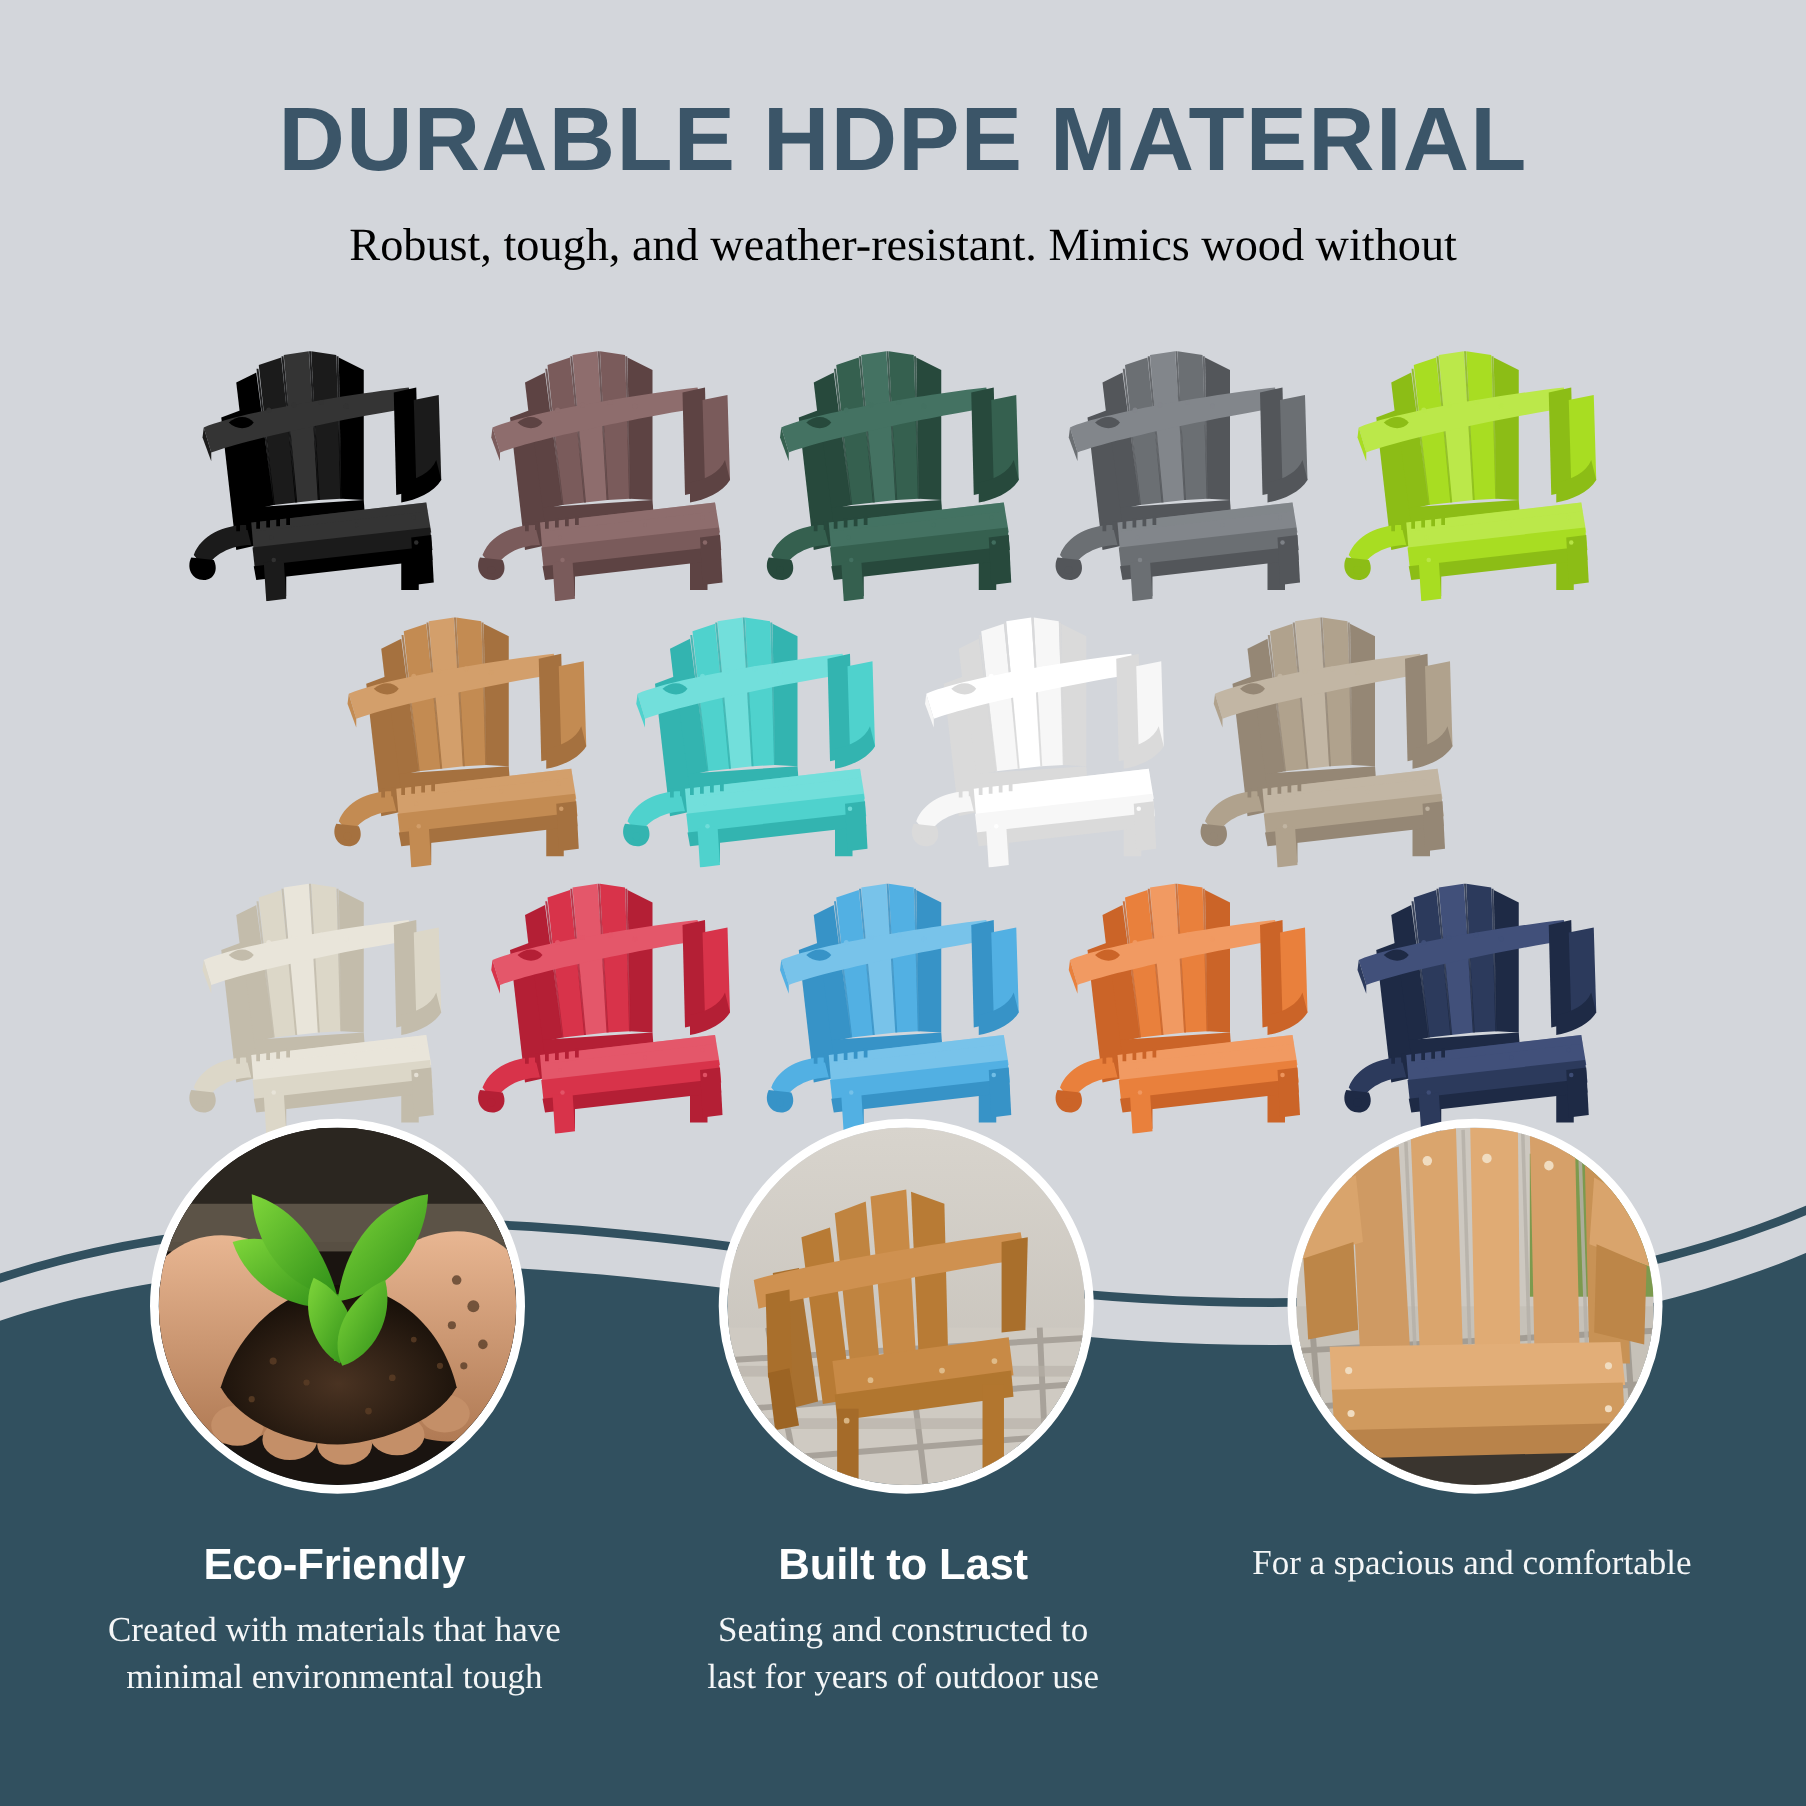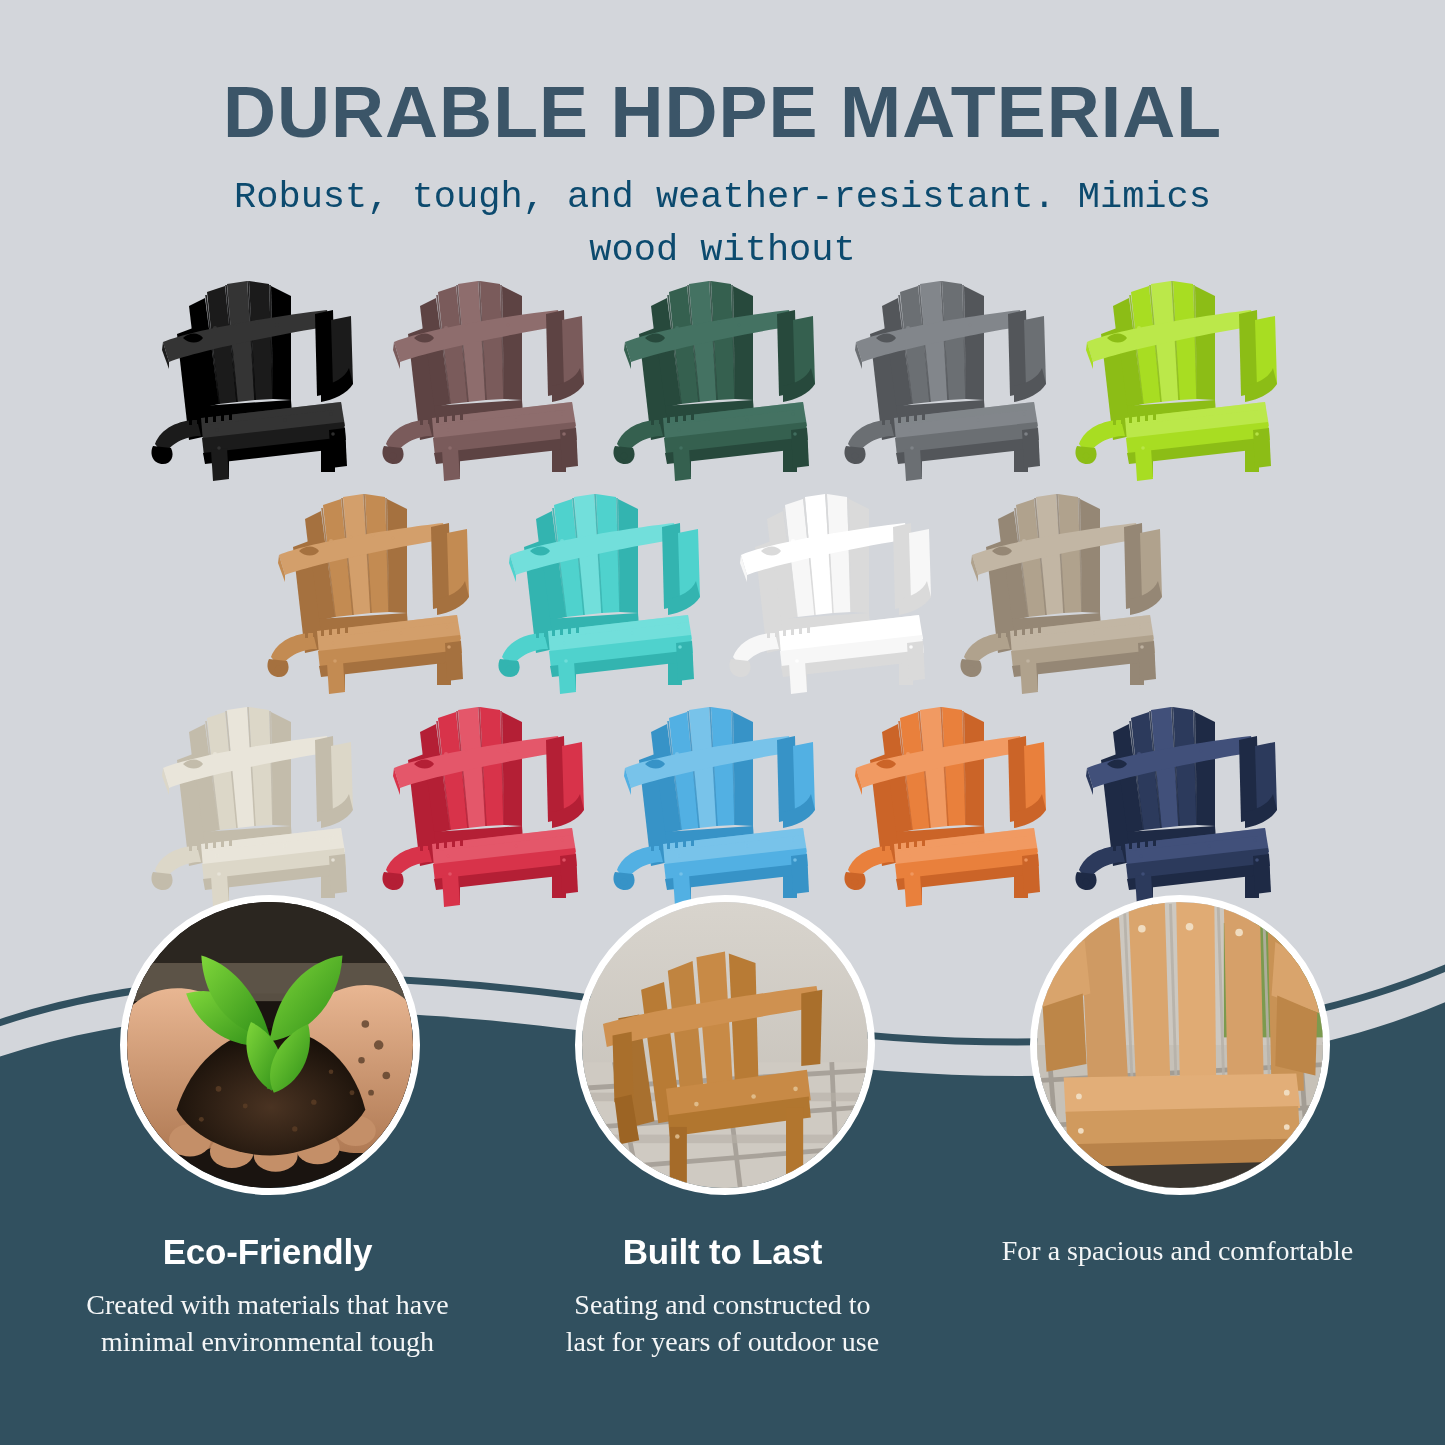--- a/index.html
+++ b/index.html
@@ -18,23 +18,23 @@
     font-weight:700;
     font-size:72px;
     letter-spacing:1px;
     color:#3b5568;
     margin:0;
     padding-top:76px;
     line-height:1.02;
     transform:scaleX(1.02);
   }
   .subtitle{
-    font-family:Liberation Mono, monospace;
+    font-family:Liberation Serif, serif;
     font-size:37px;
-    color:#0c4a6e;
+    color:#000000;
     line-height:1.42;
     margin:22px auto 16px;
     width:1000px;
   }
 
   
   .chair-grid{position:absolute;left:0;top:268px;width:1445px;height:660px;}
   .chair-row{display:flex;justify-content:center;align-items:flex-start;}
   .chair-cell{width:231px;height:213px;display:flex;align-items:flex-start;justify-content:center;}
   .chair-cell svg{display:block;width:231px;height:213px;}

